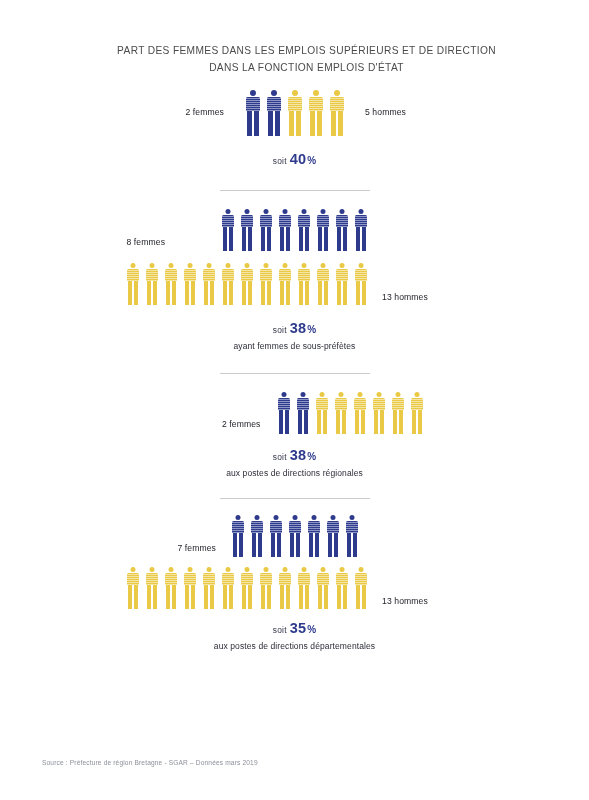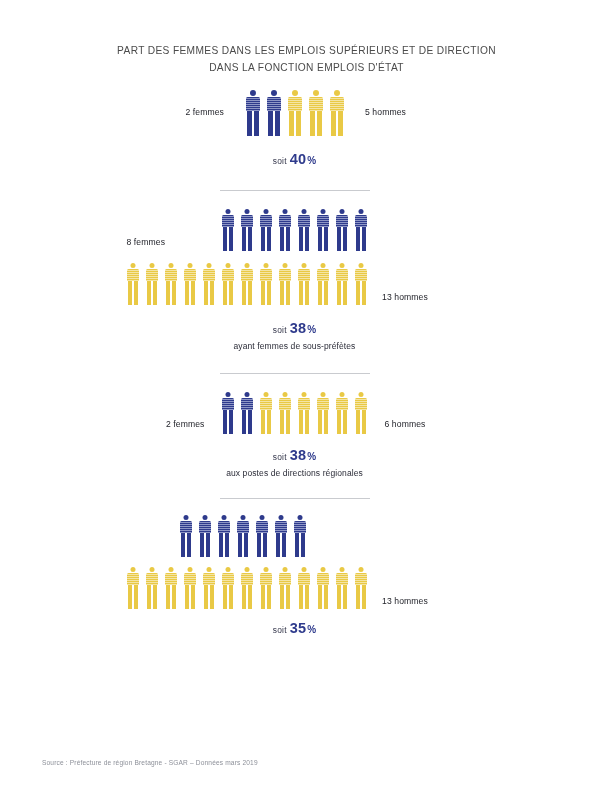--- a/index.html
+++ b/index.html
@@ -390,34 +390,34 @@
             <span class="legL" style="width: 4px; height: 24px; background: rgb(233, 201, 69); left: 4.5px; top: 18px;"></span>
             <span class="legR" style="width: 4px; height: 24px; background: rgb(233, 201, 69); left: 10.5px; top: 18px;"></span>
           </span>
           <span class="fig" style="width: 19px; height: 42px;">
             <span class="head" style="width: 5px; height: 5px; background: rgb(233, 201, 69);"></span>
             <span class="torso" style="width: 12px; height: 12px; top: 6px; background: repeating-linear-gradient(rgb(233, 201, 69) 0px, rgb(233, 201, 69) 1px, rgb(244, 229, 164) 1px, rgb(244, 229, 164) 2.05px) rgb(244, 229, 164);"></span>
             <span class="legL" style="width: 4px; height: 24px; background: rgb(233, 201, 69); left: 4.5px; top: 18px;"></span>
             <span class="legR" style="width: 4px; height: 24px; background: rgb(233, 201, 69); left: 10.5px; top: 18px;"></span>
           </span>
         </div>
-      <div class="sidelabel" style="width:112px; text-align:left; padding-left:14px; padding-top:24px;">6 hommes</div>
     </div>
     <div class="caption" style="margin-top:12px;">
       <span class="soit">soit</span><span class="pct" style="color: rgb(46, 58, 140);">38</span><span class="pctsym" style="color: rgb(46, 58, 140);">%</span>
       <div class="subtitle">aux postes de directions régionales</div>
     </div>
   </div>
 
   <div class="divider-wrap" style="margin-top:20px;">
     <div class="divider" style="background: rgb(201, 203, 207);"></div>
   </div>
 
   <div class="section" style="margin-top:14px;">
     <div class="row-flank">
+      <div class="sidelabel" style="width:104px; text-align:right; padding-right:12px; padding-top:26px;">7 femmes</div>
       <div class="pictorow" id="g4-women" style="height:44px;">
           <span class="fig" style="width: 19px; height: 42px;">
             <span class="head" style="width: 5px; height: 5px; background: rgb(46, 58, 140);"></span>
             <span class="torso" style="width: 12px; height: 12px; top: 6px; background: repeating-linear-gradient(rgb(46, 58, 140) 0px, rgb(46, 58, 140) 1px, rgb(142, 150, 198) 1px, rgb(142, 150, 198) 2.05px) rgb(142, 150, 198);"></span>
             <span class="legL" style="width: 4px; height: 24px; background: rgb(46, 58, 140); left: 4.5px; top: 18px;"></span>
             <span class="legR" style="width: 4px; height: 24px; background: rgb(46, 58, 140); left: 10.5px; top: 18px;"></span>
           </span>
           <span class="fig" style="width: 19px; height: 42px;">
             <span class="head" style="width: 5px; height: 5px; background: rgb(46, 58, 140);"></span>
             <span class="torso" style="width: 12px; height: 12px; top: 6px; background: repeating-linear-gradient(rgb(46, 58, 140) 0px, rgb(46, 58, 140) 1px, rgb(142, 150, 198) 1px, rgb(142, 150, 198) 2.05px) rgb(142, 150, 198);"></span>
@@ -535,18 +535,19 @@
             <span class="head" style="width: 5px; height: 5px; background: rgb(233, 201, 69);"></span>
             <span class="torso" style="width: 12px; height: 12px; top: 6px; background: repeating-linear-gradient(rgb(233, 201, 69) 0px, rgb(233, 201, 69) 1px, rgb(244, 229, 164) 1px, rgb(244, 229, 164) 2.05px) rgb(244, 229, 164);"></span>
             <span class="legL" style="width: 4px; height: 24px; background: rgb(233, 201, 69); left: 4.5px; top: 18px;"></span>
             <span class="legR" style="width: 4px; height: 24px; background: rgb(233, 201, 69); left: 10.5px; top: 18px;"></span>
           </span>
         </div>
       <div class="sidelabel" style="width:74px; text-align:left; padding-left:12px; padding-top:28px;">13 hommes</div>
     </div>
     <div class="caption" style="margin-top:10px;">
       <span class="soit">soit</span><span class="pct" style="color: rgb(46, 58, 140);">35</span><span class="pctsym" style="color: rgb(46, 58, 140);">%</span>
+      <div class="subtitle">aux postes de directions départementales</div>
     </div>
   </div>
 
   <div class="footer" style="color: rgb(141, 144, 153);">Source : Préfecture de région Bretagne - SGAR – Données mars 2019</div>
 
 </div>
 
 </body></html>

